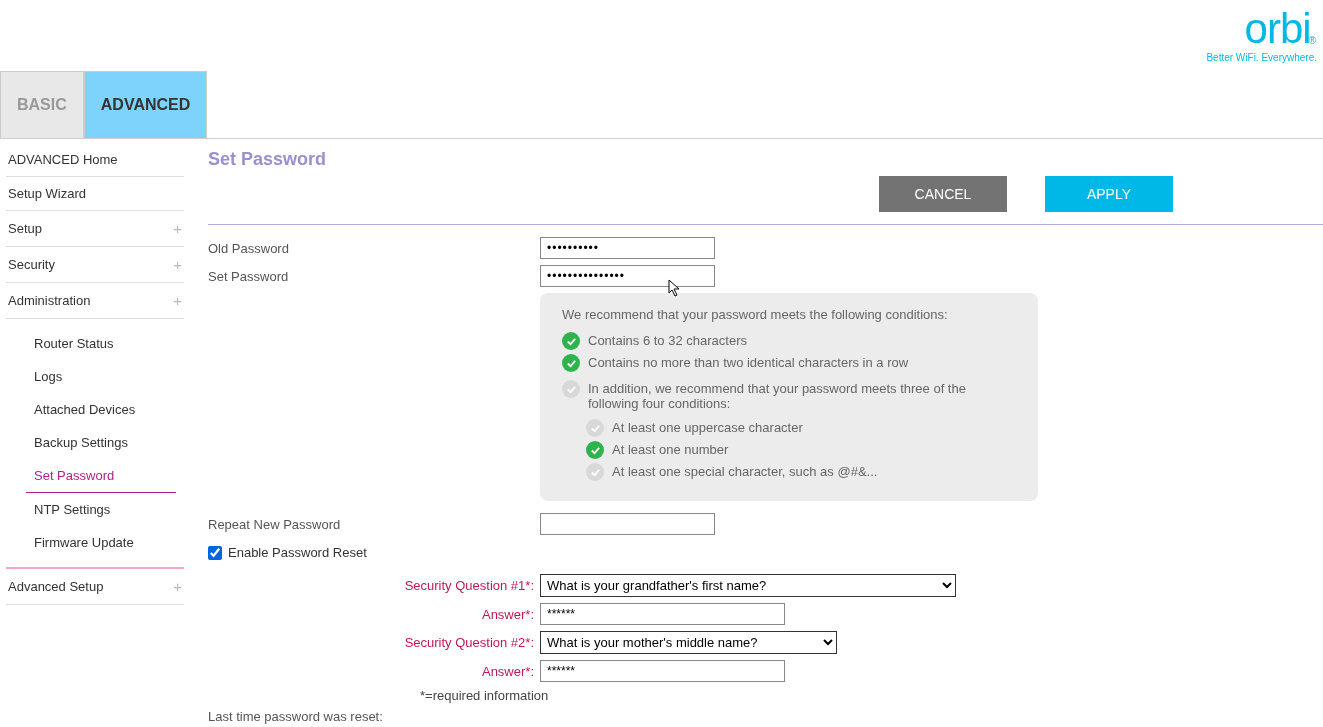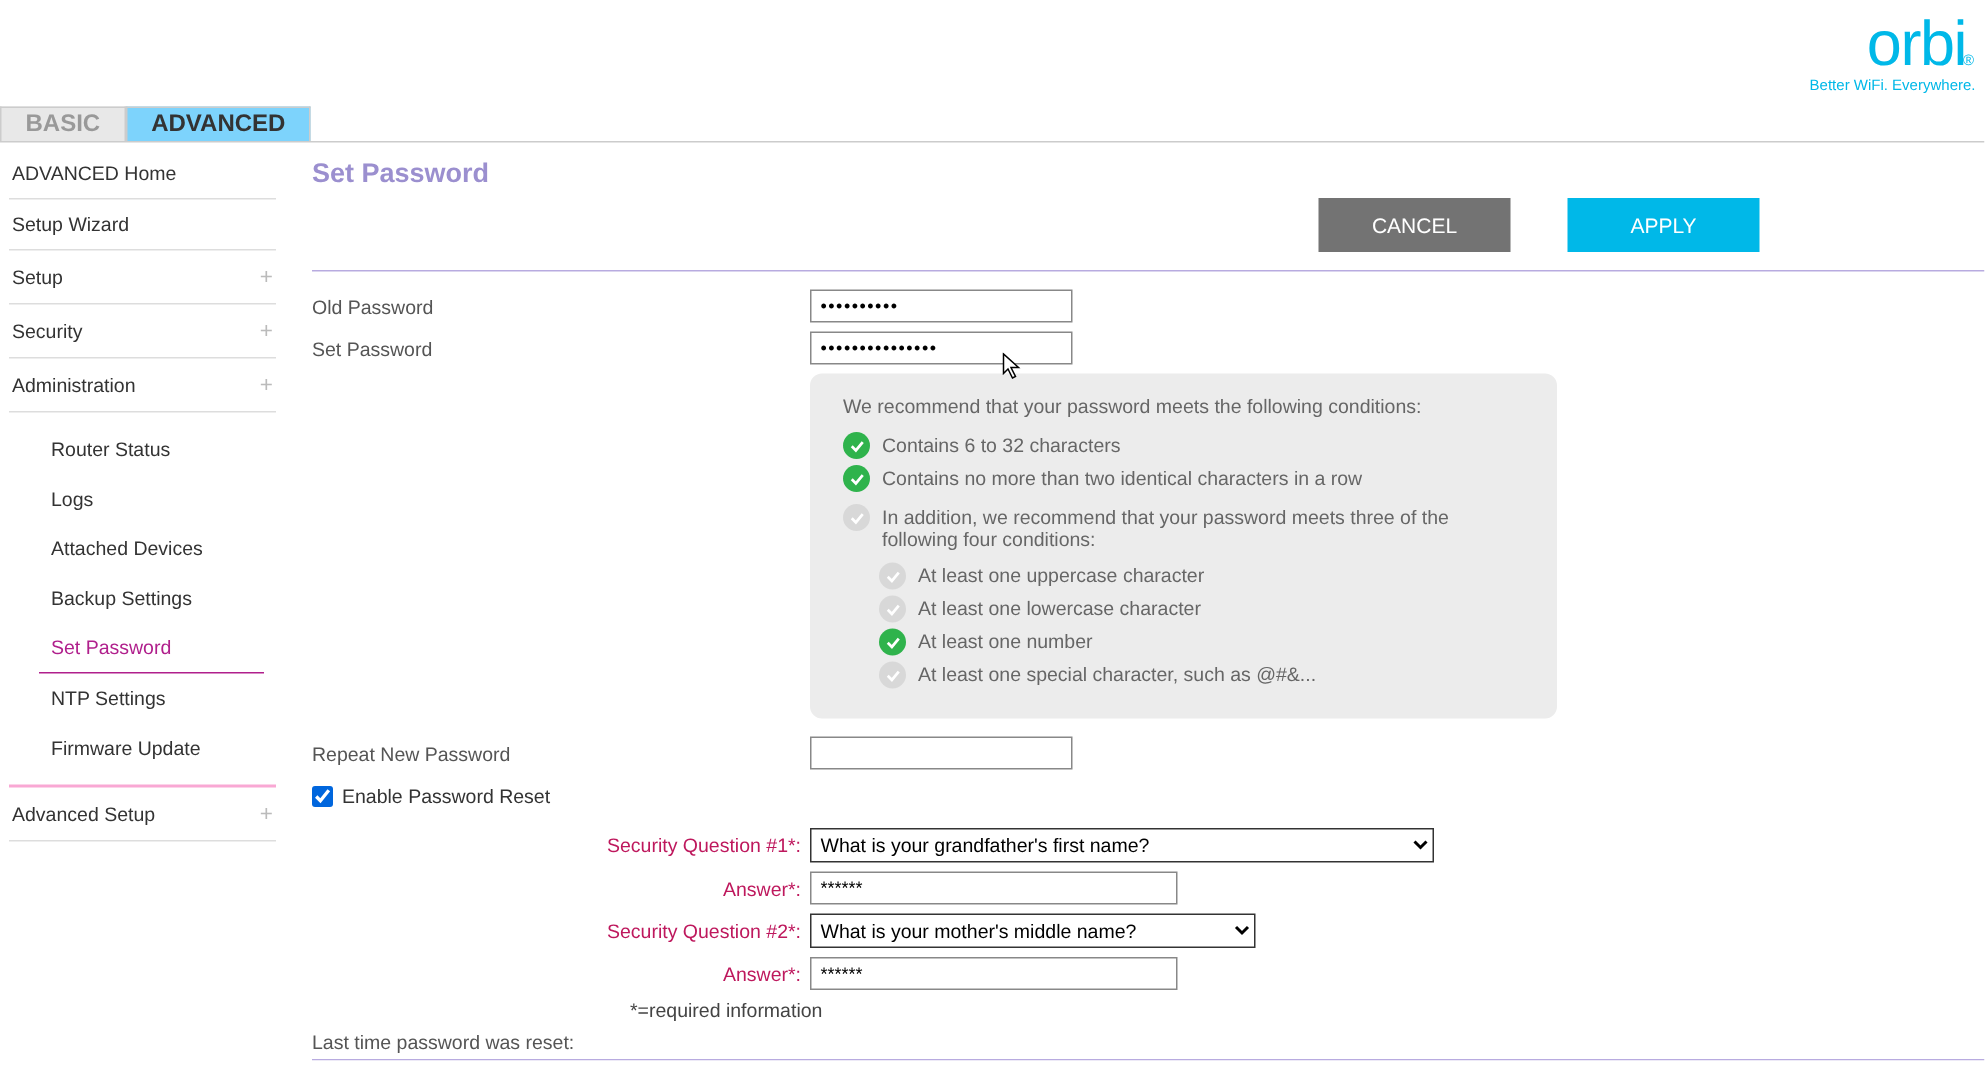--- a/index.html
+++ b/index.html
@@ -3,21 +3,21 @@
 <meta charset="utf-8">
 <style>
 * { box-sizing: border-box; margin: 0; padding: 0; }
 body { font-family: Arial, Helvetica, sans-serif; font-size: 13px; color: #333; background: #fff; width: 1323px; }
 .container { display: flex; }
 .logo-area { padding: 8px 6px 2px 6px; text-align: right; }
 .logo-text { color: #00b8e8; font-size: 42px; font-weight: 400; letter-spacing: -1px; line-height: 1; }
 .logo-reg { font-size: 10px; vertical-align: top; color: #00b8e8; position: relative; top: 28px; left: -2px;}
 .logo-tag { color: #00b8e8; font-size: 10px; margin-top: 2px; }
 .topbar { display: flex; align-items: flex-end; border-bottom: 1px solid #ccc; margin-top: 6px; }
-.tab { padding: 2px 16px; font-size: 16px; font-weight: bold; cursor: pointer; border: 1px solid #ccc; border-bottom: none; background: #e8e8e8; color: #999; }
+.tab { padding: 24px 16px; font-size: 16px; font-weight: bold; cursor: pointer; border: 1px solid #ccc; border-bottom: none; background: #e8e8e8; color: #999; }
 .tab.active { background: #7dd3fc; color: #333; }
 .left-pane { width: 190px; padding: 0 6px; }
 .nav { margin-top: 4px; }
 .nav-item { padding: 9px 2px; border-bottom: 1px solid #ddd; font-size: 13px; color: #333; cursor: pointer; display: flex; justify-content: space-between; align-items: center; }
 .nav-item .plus { color: #bbb; font-size: 15px; font-weight: 300; }
 .sub-item { padding: 9px 2px 9px 28px; font-size: 13px; color: #333; cursor: pointer; }
 .sub-item.active { color: #b01f8c; border-bottom: 1px solid #b01f8c; margin-left: 20px; padding-left: 8px; width: 150px;}
 .main { flex: 1; padding: 10px 0 0 18px; }
 .page-title { color: #9b8fcf; font-size: 18px; font-weight: bold; margin-bottom: 6px; }
 .btn-row { display: flex; justify-content: flex-end; gap: 38px; padding-right: 150px; margin-bottom: 12px; }
@@ -153,28 +153,20 @@
       </div>
       <div class="cond-row indent">
         <span class="check fail">
             <svg viewBox="0 0 12 12">
               <path d="M2 6 L5 9 L10 3" stroke="#fff" stroke-width="2" fill="none"></path>
             </svg>
           </span>
         <span class="cond-txt">At least one uppercase character</span>
       </div>
       <div class="cond-row indent">
-        <span class="check fail">
-            <svg viewBox="0 0 12 12">
-              <path d="M2 6 L5 9 L10 3" stroke="#fff" stroke-width="2" fill="none"></path>
-            </svg>
-          </span>
-        <span class="cond-txt">At least one lowercase character</span>
-      </div>
-      <div class="cond-row indent">
         <span class="check pass">
             <svg viewBox="0 0 12 12">
               <path d="M2 6 L5 9 L10 3" stroke="#fff" stroke-width="2" fill="none"></path>
             </svg>
           </span>
         <span class="cond-txt">At least one number</span>
       </div>
       <div class="cond-row indent">
         <span class="check fail">
             <svg viewBox="0 0 12 12">

